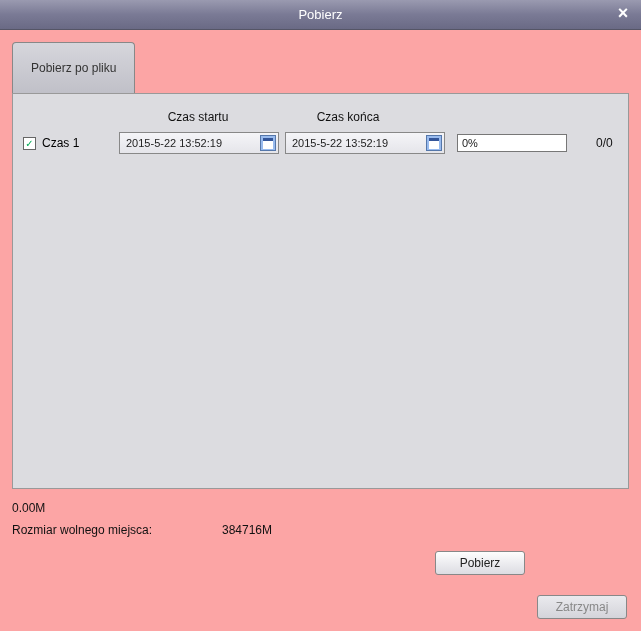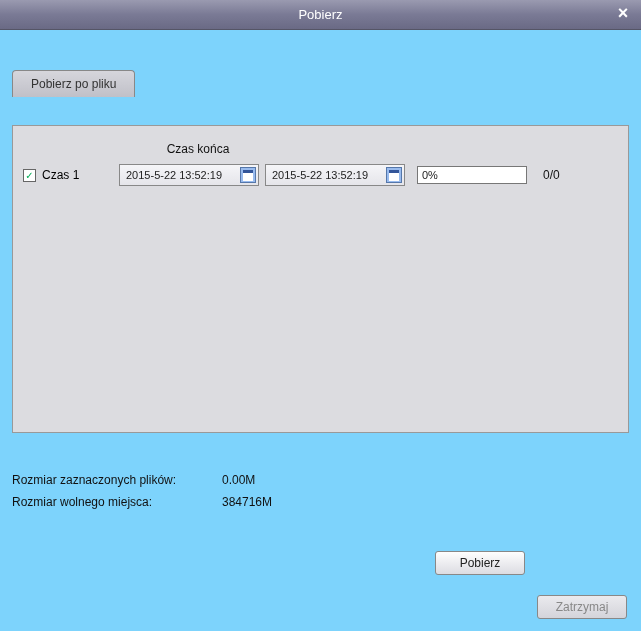--- a/index.html
+++ b/index.html
@@ -7,24 +7,23 @@
       font-family: Arial, sans-serif;
       font-size: 12px;
       background: #c4c4cc;
       width: 641px;
       height: 631px;
       overflow: hidden;
     }
     .window {
       width: 641px;
       height: 631px;
-      background: #7dd3fc;
+      background: #fca5a5;
       display: flex;
       flex-direction: column;
-      gap: 28px;
     }
     .titlebar {
       height: 30px;
       background: linear-gradient(to bottom, #9a9ab0 0%, #7a7a95 50%, #6a6a85 100%);
       display: flex;
       align-items: center;
       justify-content: center;
       position: relative;
       border-bottom: 1px solid #555566;
     }
@@ -44,21 +43,21 @@
       text-align: center;
       line-height: 18px;
       cursor: pointer;
     }
     .tab-strip {
       display: flex;
       padding: 12px 12px 0 12px;
       gap: 0;
     }
     .tab {
-      padding: 6px 18px;
+      padding: 18px 18px;
       background: linear-gradient(to bottom, #fefefe, #e0e0e5);
       border: 1px solid #888;
       border-bottom: none;
       border-radius: 4px 4px 0 0;
       cursor: pointer;
       font-size: 12px;
       color: #222;
     }
     .tab.inactive {
       background: linear-gradient(to bottom, #d6d6dc, #c0c0c8);
@@ -101,21 +100,21 @@
       background: #fff;
       border: 1px solid #666;
       display: flex;
       align-items: center;
       justify-content: center;
       font-size: 10px;
       color: #0a5;
       cursor: pointer;
     }
     .datetime-input {
-      width: 140px;
+      width: 160px;
       height: 22px;
       background: linear-gradient(to bottom, #f5f5f8, #e5e5ea);
       border: 1px solid #888;
       display: flex;
       align-items: center;
       padding: 0 2px 0 6px;
       font-size: 11px;
       color: #222;
     }
     .datetime-input .val { flex: 1; }
@@ -142,21 +141,21 @@
       background: #fff;
       border: 1px solid #777;
       display: flex;
       align-items: center;
       padding: 0 4px;
       font-size: 11px;
       color: #222;
       margin-left: 6px;
     }
     .fraction {
-      margin-left: 10px;
+      margin-left: 23px;
       font-size: 12px;
       color: #111;
     }
     .footer-info {
       padding: 4px 12px 0 12px;
     }
     .info-row {
       display: flex;
       align-items: center;
       font-size: 12px;
@@ -199,20 +198,21 @@
   </div>
 
   <div class="tab-strip">
     <div class="tab inactive">Pobierz po pliku</div>
   </div>
 
   <div class="content">
 
     <div class="header-row">
       <div class="col-spacer"></div>
+      <div class="col-header">Czas startu</div>
       <div class="col-header">Czas końca</div>
     </div>
 
     <div class="data-row">
       <div class="checkbox-label">
         <div class="checkbox">✓</div>
         <span>Czas 1</span>
       </div>
 
       <div class="datetime-input">
@@ -229,21 +229,20 @@
         <span>0%</span>
       </div>
 
       <span class="fraction">0/0</span>
     </div>
 
   </div>
 
   <div class="footer-info">
     <div class="info-row">
-      <span class="info-label">Rozmiar zaznaczonych plików:</span>
       <span>0.00M</span>
     </div>
     <div class="info-row">
       <span class="info-label">Rozmiar wolnego miejsca:</span>
       <span>384716M</span>
     </div>
   </div>
 
   <div class="button-row">
     <button class="btn">Pobierz</button>

